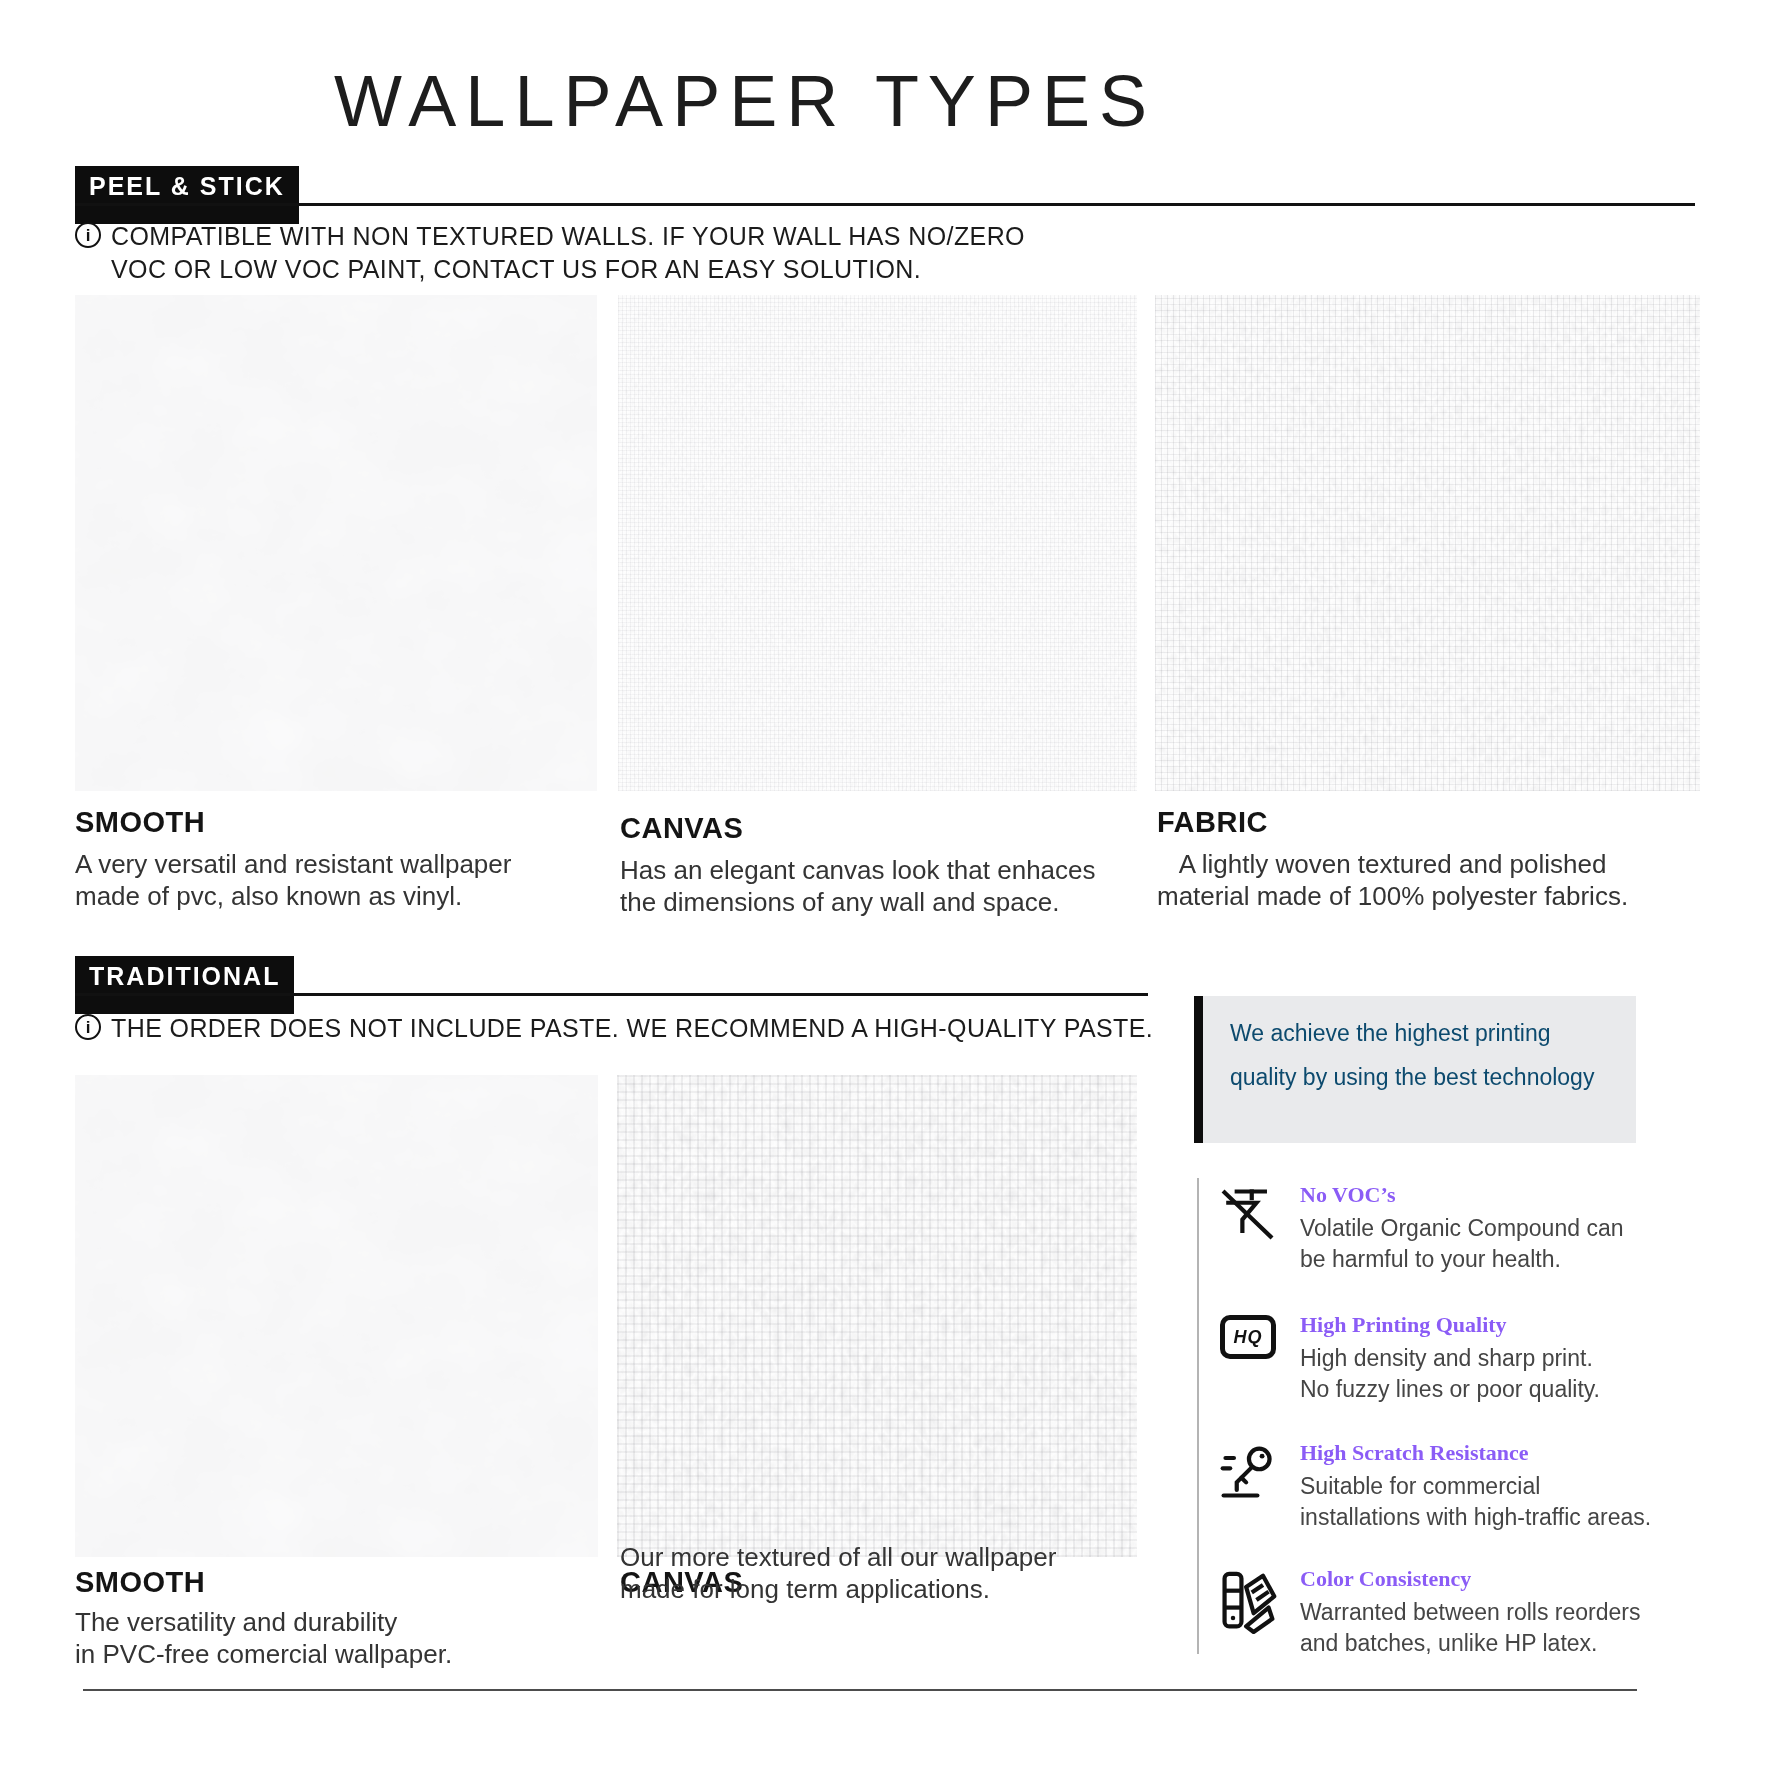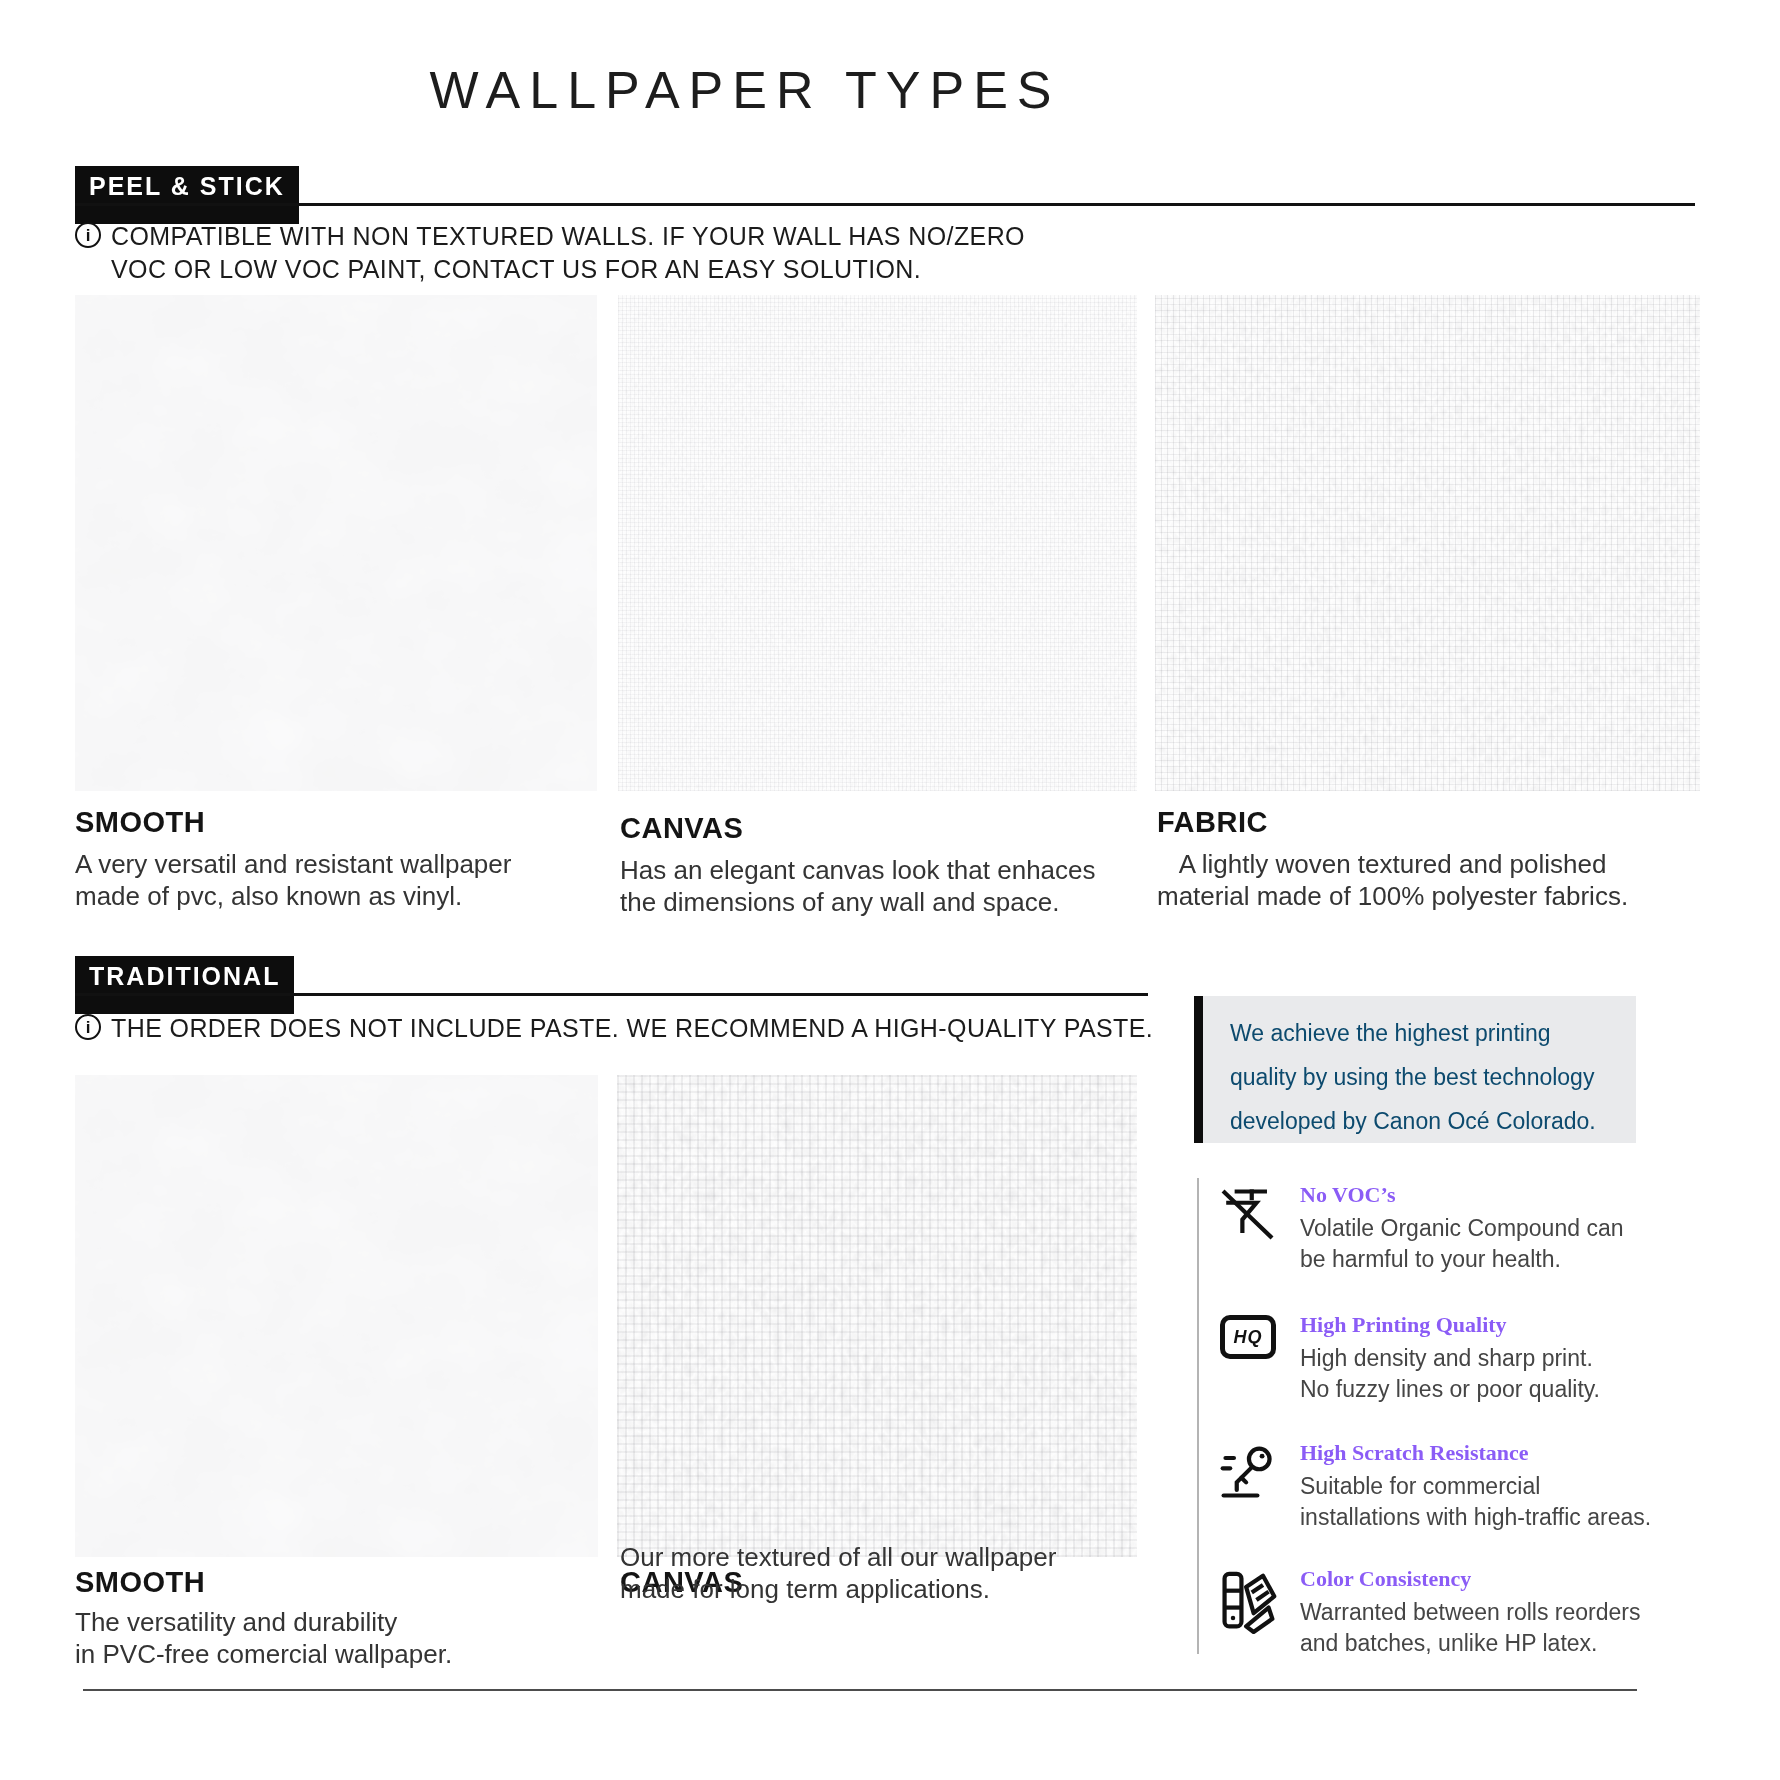--- a/index.html
+++ b/index.html
@@ -7,21 +7,21 @@
   body {
     width:1780px; height:1780px; position:relative;
     font-family:"Liberation Sans", sans-serif;
     color:#1c1c1c;
   }
   .canvas { position:absolute; inset:0; width:1780px; height:1780px; background:#fff; overflow:hidden; }
 
   
   .page-title {
     position:absolute; left:0; top:60px; width:1490px;
-    text-align:center; font-size:52px; font-weight:400;
+    text-align:center; font-size:72px; font-weight:400;
     letter-spacing:9px; color:#1d1d1d; white-space:nowrap;
   }
 
   
   .sec-label {
     position:absolute; background:#0d0d0d; color:#ffffff;
     font-size:25px; font-weight:700; letter-spacing:2px;
     padding:6px 14px 23px 14px; white-space:nowrap;
   }
   .sec-rule { position:absolute; height:3px; background:#111111; }
@@ -215,21 +215,20 @@
   </div>
   <div class="cap-title" style="left:620px; top:1566px;">CANVAS</div>
   <div class="cap-desc" style="left:620px; top:1541px;">
     <div>Our more textured of all our wallpaper</div>
     <div>made for long term applications.</div>
   </div>
 
   <div class="quote-box">
     <div class="ql">We achieve the highest printing</div>
     <div class="ql">quality by using the best technology</div>
-    <div class="ql">developed by Canon Océ Colorado.</div>
   </div>
 
   <div class="side-divider"></div>
 
   <div class="feature" style="top:1182px;">
     <div class="f-icon">
       <svg width="60" height="64" viewBox="0 0 64 64" fill="none" stroke="#111" stroke-width="4.5" stroke-linecap="square">
         <line x1="20" y1="8" x2="50" y2="8"></line>
         <line x1="36" y1="8" x2="36" y2="15"></line>
         <path d="M11 20 L41 20 L26 38 L26 50"></path>

